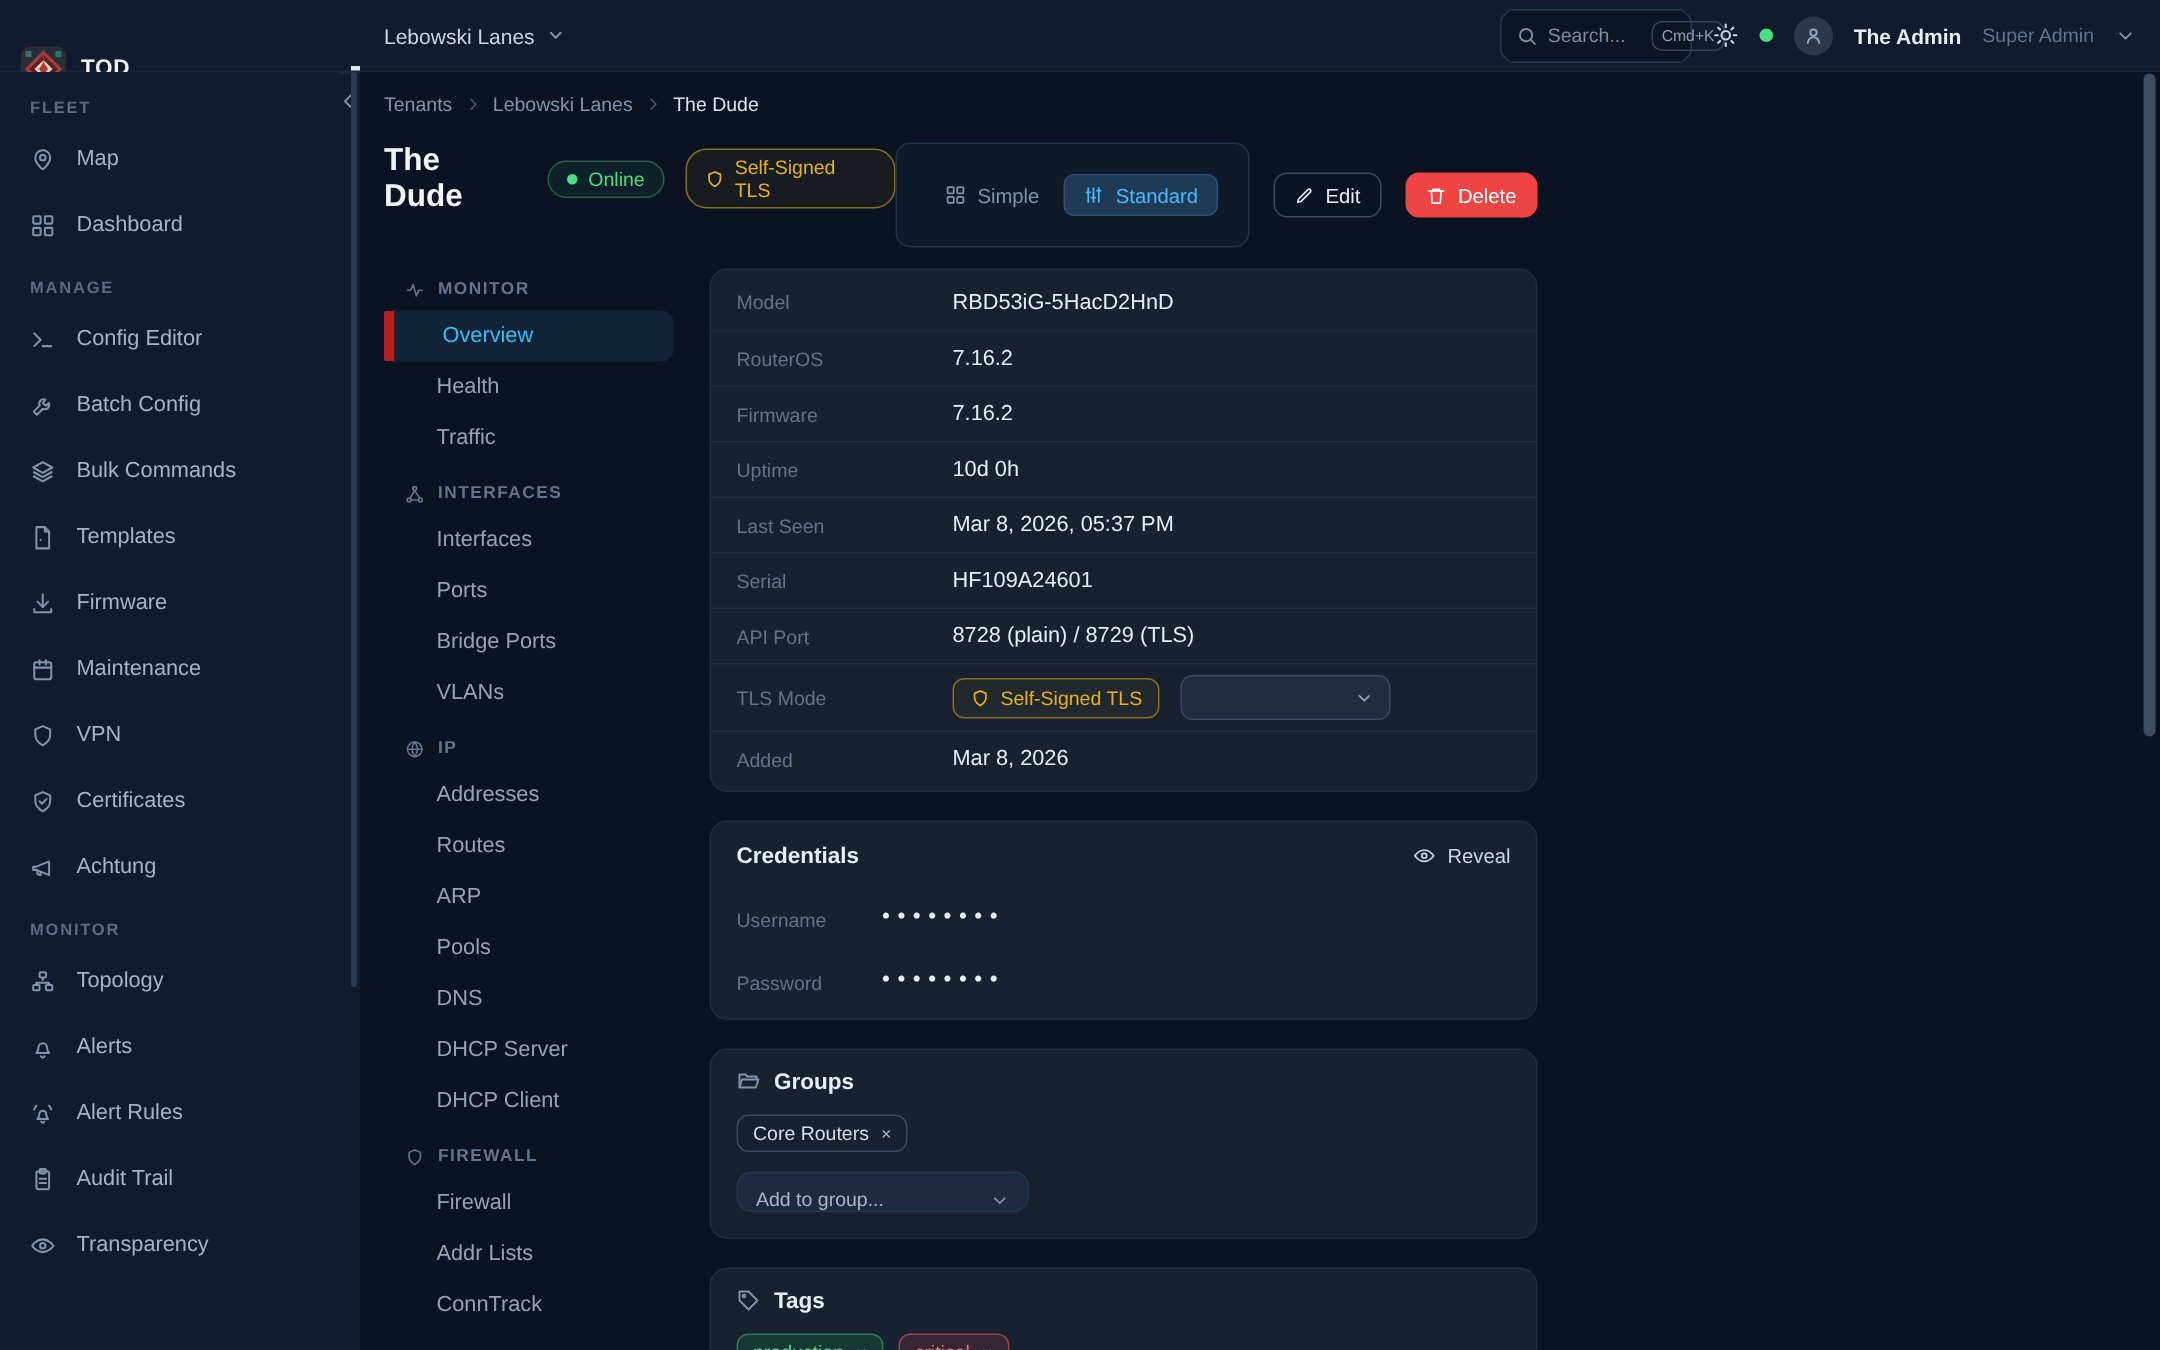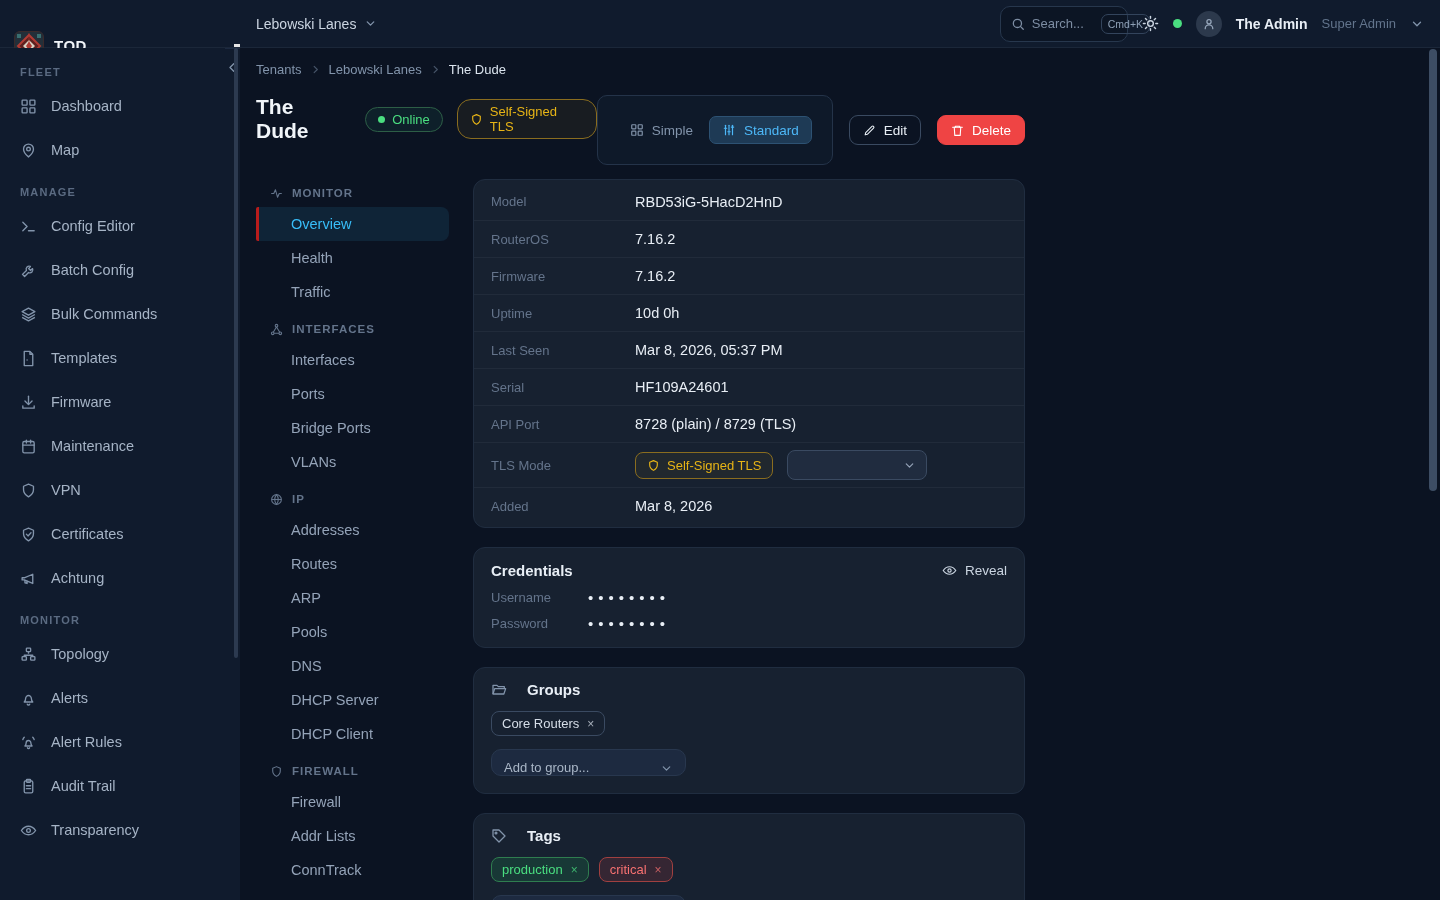--- a/index.html
+++ b/index.html
@@ -67,45 +67,45 @@
   .btn-delete { background:#ef4444; color:#fff; border:1px solid #ef4444; }
 
   .content-row { display:flex; margin-top:14px; align-items:flex-start; }
 
   
   .subnav { width:193px; flex:none; }
   .subnav-header { display:flex; align-items:center; gap:9px; height:28px; padding-left:14px; color:#64748b; font-size:11.5px; font-weight:700; letter-spacing:1px; text-transform:uppercase; margin-top:6px; }
   .subnav-header:first-child { margin-top:0; }
   .subnav-header .ic { display:flex; }
   .subnav-item { height:34px; display:flex; align-items:center; padding-left:32px; color:#94a3b8; font-size:14.5px; border-left:3px solid transparent; border-radius:8px; cursor:pointer; }
-  .subnav-item.active { background:rgba(56,189,248,.10); color:#38bdf8; border-left:3px solid #b91c1c; border-top-left-radius:2px; border-bottom-left-radius:2px; }
+  .subnav-item.active { background:rgba(56,189,248,.10); color:#38bdf8; border-left:7px solid #b91c1c; border-top-left-radius:2px; border-bottom-left-radius:2px; }
 
   
   .cards { width:552px; margin-left:24px; display:flex; flex-direction:column; gap:19px; }
   .card { background:#172130; border:1px solid #202d40; border-radius:12px; }
   .kv-card { padding:3px 0; }
   .kv-row { display:flex; align-items:center; min-height:37px; padding:0 17px; }
   .kv-row + .kv-row { border-top:1px solid rgba(148,163,184,.08); }
   .kv-row.tall { min-height:45px; }
   .kv-label { width:144px; flex:none; font-size:13px; color:#64748b; }
   .kv-value { font-size:14.5px; color:#e8eef5; }
   .tls-cell { display:flex; align-items:center; gap:14px; }
   .badge-tls-sm { display:inline-flex; align-items:center; gap:7px; border-radius:8px; font-size:13px; padding:5px 11px; color:#e7b416; border:1px solid #8a6d1f; background:rgba(231,180,22,.05); }
   .tls-select { width:140px; height:30px; background:#202c3f; border:1px solid #3a4a61; border-radius:8px; display:flex; align-items:center; justify-content:flex-end; padding:0 10px; color:#94a3b8; cursor:pointer; }
 
   .cred-card { padding:14px 17px 16px; }
   .cred-head { display:flex; align-items:center; }
   .cred-title { font-size:15px; font-weight:700; color:#e8eef5; }
   .reveal { margin-left:auto; display:flex; align-items:center; gap:8px; color:#cbd5e1; font-size:13.5px; cursor:pointer; }
-  .cred-row { display:flex; align-items:center; margin-top:11px; }
+  .cred-row { display:flex; align-items:flex-start; margin-top:27px; }
   .cred-label { width:97px; flex:none; font-size:13px; color:#64748b; }
   .masked { font-size:15px; color:#e8eef5; letter-spacing:5px; line-height:10px; }
 
   .chips-card { padding:13px 17px 17px; }
-  .chips-head { display:flex; align-items:flex-end; gap:20px; }
+  .chips-head { display:flex; align-items:flex-start; gap:9px; }
   .chips-head .ic { color:#8294ab; display:flex; }
   .chips-title { font-size:15px; font-weight:700; color:#e8eef5; }
   .chip-row { display:flex; align-items:center; gap:10px; margin-top:13px; }
   .chip { display:inline-flex; align-items:center; gap:8px; border-radius:8px; font-size:13px; padding:4px 10px; }
   .chip .x { cursor:pointer; opacity:.75; font-size:12px; }
   .chip-plain { border:1px solid #3a4a61; color:#d6dee8; background:transparent; }
   .chip-green { border:1px solid #2f7d4f; color:#4ade80; background:rgba(34,197,94,.14); }
   .chip-red { border:1px solid #a04040; color:#f87171; background:rgba(239,68,68,.14); }
   .add-select { margin-top:13px; width:195px; height:27px; background:#1d2a40; border:1px solid #28374e; border-radius:10px; display:flex; align-items:flex-end; padding:0 12px; color:#aab7c7; font-size:13px; cursor:pointer; }
   .add-select .chev { margin-left:auto; color:#8294ab; display:flex; }
@@ -190,36 +190,36 @@
 
   <div class="app-body">
 
     <nav class="sidebar">
       <div class="sidebar-scroll">
         <div class="side-section-label">Fleet</div>
 
         <div class="side-item">
           <span class="ic">
               <svg width="17" height="17" viewBox="0 0 24 24" fill="none" stroke="currentColor" stroke-width="1.9">
+                <path d="M12 21s-7-5.2-7-11a7 7 0 0 1 14 0c0 5.8-7 11-7 11z"></path>
+                <circle cx="12" cy="10" r="2.6"></circle>
+              </svg>
+            </span>
+          <span>Map</span>
+        </div>
+        <div class="side-item">
+          <span class="ic">
+              <svg width="17" height="17" viewBox="0 0 24 24" fill="none" stroke="currentColor" stroke-width="1.9">
                 <rect x="3" y="3" width="7" height="7" rx="1"></rect>
                 <rect x="14" y="3" width="7" height="7" rx="1"></rect>
                 <rect x="3" y="14" width="7" height="7" rx="1"></rect>
                 <rect x="14" y="14" width="7" height="7" rx="1"></rect>
               </svg>
             </span>
           <span>Dashboard</span>
-        </div>
-        <div class="side-item">
-          <span class="ic">
-              <svg width="17" height="17" viewBox="0 0 24 24" fill="none" stroke="currentColor" stroke-width="1.9">
-                <path d="M12 21s-7-5.2-7-11a7 7 0 0 1 14 0c0 5.8-7 11-7 11z"></path>
-                <circle cx="12" cy="10" r="2.6"></circle>
-              </svg>
-            </span>
-          <span>Map</span>
         </div>
 
         <div class="side-section-label">Manage</div>
 
         <div class="side-item">
           <span class="ic">
               <svg width="17" height="17" viewBox="0 0 24 24" fill="none" stroke="currentColor" stroke-width="1.9" stroke-linecap="round" stroke-linejoin="round">
                 <polyline points="4 6 10 12 4 18"></polyline>
                 <line x1="12" y1="18" x2="20" y2="18"></line>
               </svg>

